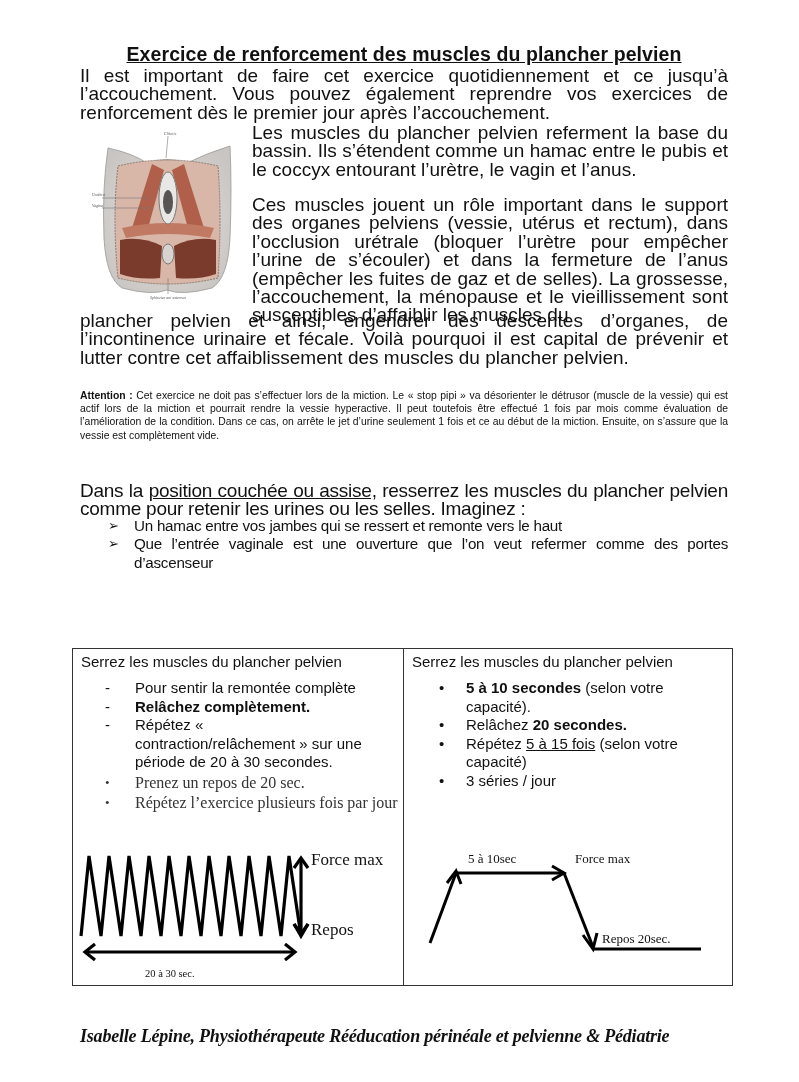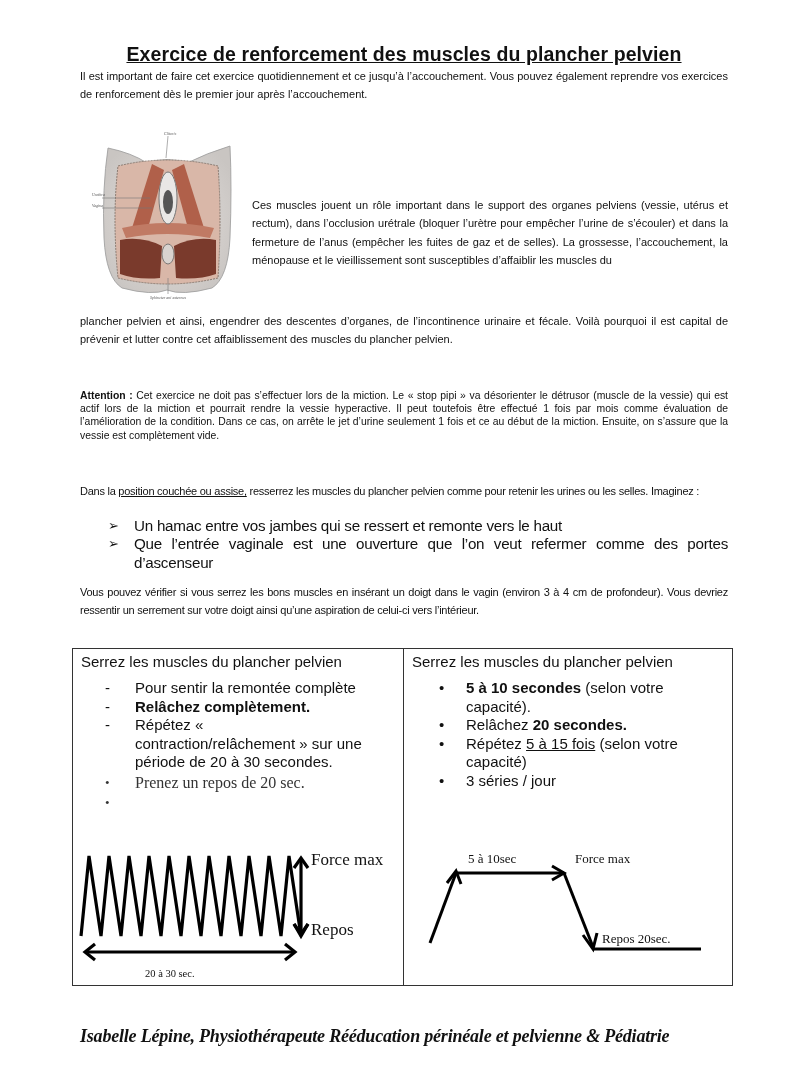--- a/index.html
+++ b/index.html
@@ -1,19 +1,19 @@
 <!DOCTYPE html>
 <html><head>
 <meta charset="utf-8">
 <style>
   html, body { margin: 0; padding: 0; background: #ffffff; }
   body { width: 799px; height: 1082px; position: relative; overflow: hidden; color: #111; font-family: "Liberation Sans", sans-serif; }
   .page { position: absolute; left: 0; top: 0; width: 799px; height: 1082px; padding-left: 44px; }
   .title { position: absolute; left: 80px; top: 43px; width: 648px; text-align: center; font-weight: bold; font-size: 19.5px; text-decoration: underline; letter-spacing: 0.1px; }
-  .p { position: absolute; font-size: 11px; line-height: 18.4px; text-align: justify; }
+  .p { position: absolute; font-size: 19px; line-height: 18.4px; text-align: justify; }
   .intro { left: 80px; top: 67px; width: 648px; }
   .fig { position: absolute; left: 92px; top: 128px; width: 150px; height: 172px; }
   .side1 { left: 252px; top: 124px; width: 476px; }
   .side2 { left: 252px; top: 196px; width: 476px; }
   .cont { left: 80px; top: 312px; width: 648px; }
   .att { position: absolute; left: 80px; top: 389px; width: 648px; font-size: 10.4px; line-height: 13.2px; text-align: justify; }
   .att b { font-weight: bold; margin-top: 32px; }
   .pos { left: 80px; top: 471px; width: 648px; font-family: "Liberation Sans Narrow", "Liberation Sans", sans-serif; letter-spacing: -0.25px; margin-top: 11px; }
   .ul { text-decoration: underline; }
   .bullets { position: absolute; left: 108px; top: 517px; width: 620px; font-size: 15.2px; line-height: 18.4px; letter-spacing: -0.25px; }
@@ -69,44 +69,44 @@
       <line x1="10" y1="80" x2="60" y2="80" stroke="#777" stroke-width="0.6"></line>
       <line x1="76" y1="8" x2="74" y2="30" stroke="#777" stroke-width="0.6"></line>
       <line x1="76" y1="150" x2="76" y2="166" stroke="#777" stroke-width="0.6"></line>
       <text x="72" y="7" font-size="4" fill="#555" font-style="italic" font-family="Liberation Serif, serif">Clitoris</text>
       <text x="0" y="68" font-size="4" fill="#555" font-style="italic" font-family="Liberation Serif, serif">Urethra</text>
       <text x="0" y="79" font-size="4" fill="#555" font-style="italic" font-family="Liberation Serif, serif">Vagina</text>
       <text x="58" y="171" font-size="4" fill="#555" font-style="italic" font-family="Liberation Serif, serif">Sphincter ani externus</text>
     </svg>
   </div>
 
+  <div class="p side1">Les muscles du plancher pelvien referment la base du bassin. Ils s’étendent comme un hamac entre le pubis et le coccyx entourant l’urètre, le vagin et l’anus.</div>
   <div class="p side2">Ces muscles jouent un rôle important dans le support des organes pelviens (vessie, utérus et rectum), dans l’occlusion urétrale (bloquer l’urètre pour empêcher l’urine de s’écouler) et dans la fermeture de l’anus (empêcher les fuites de gaz et de selles).  La grossesse, l’accouchement, la ménopause et le vieillissement sont susceptibles d’affaiblir les muscles du</div>
   <div class="p cont">plancher pelvien et ainsi, engendrer des descentes d’organes, de l’incontinence urinaire et fécale.  Voilà pourquoi il est capital de prévenir et lutter contre cet affaiblissement des muscles du plancher pelvien.</div>
 
   <div class="att"><b>Attention :</b><span> Cet exercice ne doit pas s’effectuer lors de la miction.  Le « stop pipi » va désorienter le détrusor (muscle de la vessie) qui est actif lors de la miction et pourrait rendre la vessie hyperactive. Il peut toutefois être effectué 1 fois par mois comme évaluation de l’amélioration de la condition.  Dans ce cas, on arrête le jet d’urine seulement 1 fois et ce au début de la miction. Ensuite, on s’assure que la vessie est complètement vide.</span></div>
 
   <div class="p pos"><span>Dans la </span><span class="ul">position couchée ou assise,</span><span>  resserrez les muscles du plancher pelvien comme pour retenir les urines ou les selles.  Imaginez :</span></div>
 
   <div class="bullets">
     <div class="li"><span class="mk">➢</span><span>Un hamac entre vos jambes qui se ressert et remonte vers le haut</span></div>
     <div class="li"><span class="mk">➢</span><span>Que l’entrée vaginale est une ouverture que l’on veut refermer comme des portes d’ascenseur</span></div>
   </div>
 
-  <div class="p verif">Vous pouvez vérifier si vous serrez les bons muscles en insérant un doigt dans le vagin (environ 3 à 4 cm de profondeur).  Vous devriez ressentir un serrement sur votre doigt ainsi qu’une aspiration de celui-ci vers l’intérieur.</div>
 
   <div class="tbl">
     <div class="div"></div>
 
     <div class="cellhead lh">Serrez les muscles du plancher pelvien</div>
     <div class="list llist">
       <div class="it"><span class="m">-</span><span>Pour sentir la remontée complète</span></div>
       <div class="it"><span class="m">-</span><b>Relâchez complètement.</b></div>
       <div class="it" style="width:230px"><span class="m">-</span><span>Répétez « contraction/relâchement » sur une période de 20 à 30 secondes.</span></div>
       <div class="it serif" style="margin-top:1px"><span class="m" style="font-size:13px">•</span><span>Prenez un repos de 20 sec.</span></div>
-      <div class="it serif" style="width:268px"><span class="m" style="font-size:13px">•</span></div>
+      <div class="it serif" style="width:268px"><span class="m" style="font-size:13px">•</span><span>Répétez l’exercice plusieurs fois par jour</span></div>
     </div>
 
     <div class="diag" style="left:0;top:195px;width:330px;height:140px;">
       <svg width="330" height="140" viewBox="0 0 330 140" style="position:absolute;left:0;top:0">
         <g fill="none" stroke="#000" stroke-width="3.2" stroke-linejoin="miter">
           <polyline points="8,92 16,12 28,92 36,12 48,92 56,12 68,92 76,12 88,92 96,12 108,92 116,12 128,92 136,12 148,92 156,12 168,92 176,12 188,92 196,12 208,92 216,12 228,92"></polyline>
           <polyline points="221,80 228,92 235,80"></polyline>
           <line x1="228" y1="12" x2="228" y2="92" stroke-width="0"></line>
           <line x1="228" y1="14" x2="228" y2="90"></line>
           <polyline points="221,24 228,14 235,24"></polyline>

